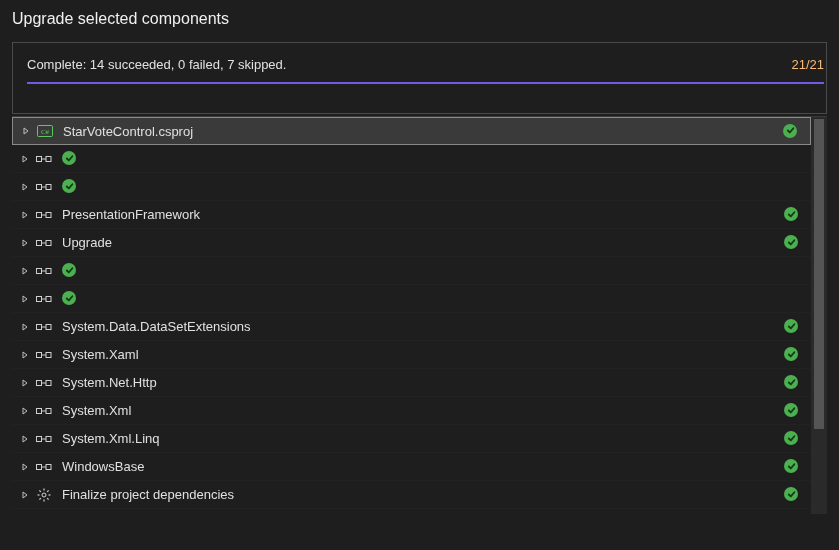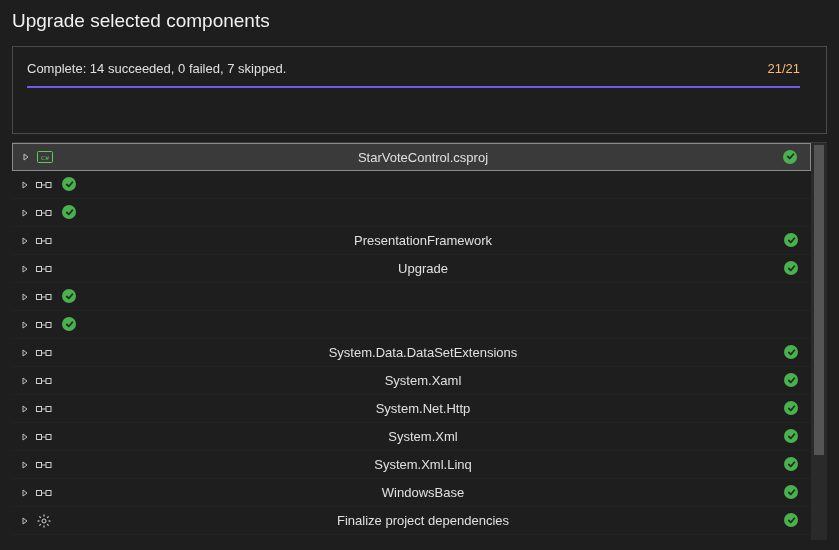--- a/index.html
+++ b/index.html
@@ -7,31 +7,31 @@
     background: #1e1e1e;
     color: #e0e0e0;
     font-family: "Segoe UI", Arial, sans-serif;
     font-size: 13px;
     width: 839px;
     height: 550px;
     overflow: hidden;
     padding: 10px 12px;
   }
   .title {
-    font-size: 19px;
+    font-size: 16px;
     font-weight: 400;
     color: #f0f0f0;
     margin-bottom: 14px;
   }
   .status-box {
     border: 1px solid #4a4a4a;
-    padding: 14px 26px 10px 14px;
-    margin-bottom: 8px;
+    padding: 14px 2px 10px 14px;
+    margin-bottom: 2px;
     background: #1e1e1e;
-    height: 88px;
+    height: 72px;
   }
   .status-row {
     display: flex;
     justify-content: space-between;
     align-items: center;
     margin-bottom: 10px;
   }
   .status-text { color: #e0e0e0; font-size: 13px; }
   .status-count { color: #fdba74; font-size: 13px; }
   .progress {
@@ -88,21 +88,20 @@
     margin-right: 10px;
     display: flex;
     align-items: center;
     justify-content: center;
   }
   .row-label {
     flex: 1;
     color: #e0e0e0;
     font-size: 13px;
     white-space: nowrap;
-    text-align: center;
   }
   .status-icon {
     width: 15px;
     height: 15px;
     margin-right: 4px;
   }
   .success-circle {
     width: 14px;
     height: 14px;
     border-radius: 50%;

